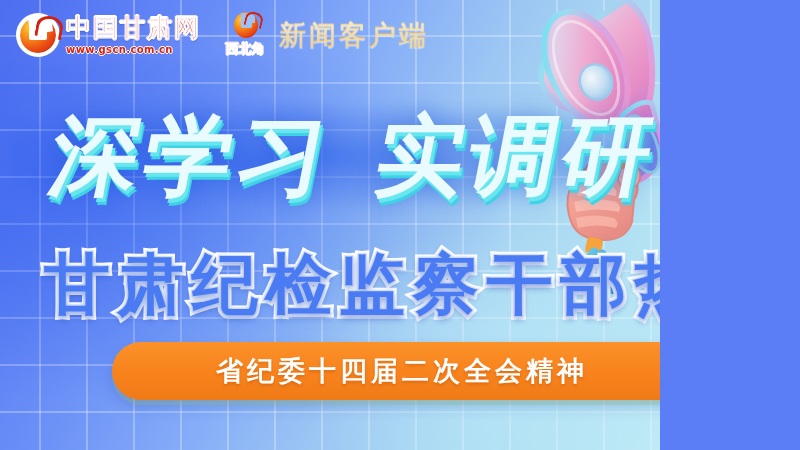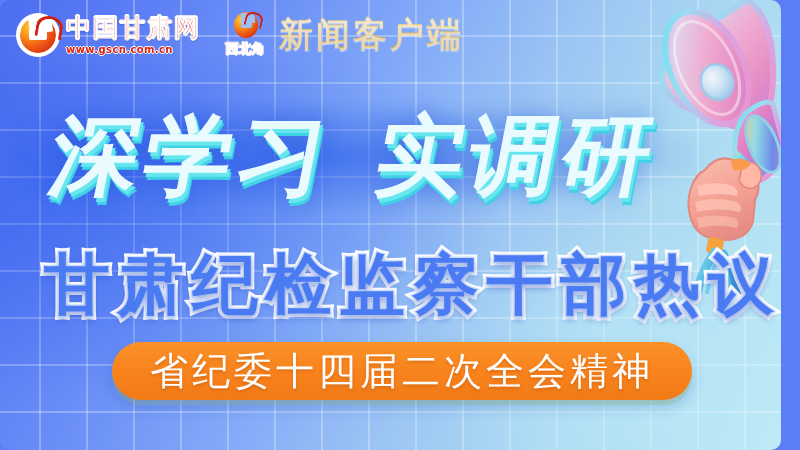--- a/index.html
+++ b/index.html
@@ -2,21 +2,21 @@
 <html><head>
 <meta charset="utf-8">
 <style>
   html,body{margin:0;padding:0;}
   body{
     width:800px;height:450px;overflow:hidden;
     font-family:"DejaVu Sans","Liberation Sans",sans-serif;
     background:#5b7df5;
   }
   #poster{
-    position:relative;width:781px;height:450px;overflow:hidden;border-radius:10px;
+    position:relative;width:660px;height:450px;overflow:hidden;
   }
   
   .bg-base{
     position:absolute;inset:0;
     background:linear-gradient(115deg,
        #4c6ef0 0%,
        #5b7df5 14%,
        #6e93f7 30%,
        #86aef8 46%,
        #9cc6f3 60%,
@@ -105,21 +105,21 @@
   }
   .xbj-mark .xbj-label{
     position:absolute;left:0;bottom:0;width:40px;text-align:center;
     font-size:13px;font-weight:700;color:#d9200f;letter-spacing:0px;
     text-shadow:0 1px 0 #fff,1px 0 0 #fff,-1px 0 0 #fff,0 -1px 0 #fff;
     -webkit-text-stroke:.7px #fff;
     white-space:nowrap;
     font-family:Liberation Mono, monospace;
   }
   .news-text{
-    margin-left:8px;font-size:34px;font-weight:700;letter-spacing:3px;
+    margin-left:8px;font-size:27px;font-weight:700;letter-spacing:3px;
     color:#d9b96b;
     background:linear-gradient(180deg,#f2e0b0 0%,#d8b261 50%,#c79e47 100%);
     -webkit-background-clip:text;background-clip:text;-webkit-text-fill-color:transparent;
     text-shadow:0 1px 1px rgba(255,255,255,.55);
     white-space:nowrap;
   }
   
   .art{position:absolute;right:-6px;top:-6px;width:230px;height:300px;z-index:20;pointer-events:none;}
   
   .line1{
@@ -164,21 +164,21 @@
   }
   
   .banner{
     position:absolute;left:112px;top:342px;width:580px;height:58px;z-index:35;
     border-radius:30px;
     background:linear-gradient(180deg,#fb9229 0%,#f8821c 55%,#f07a16 100%);
     box-shadow:0 5px 0 rgba(150,190,120,.30), 0 7px 14px rgba(30,70,170,.25);
     display:flex;align-items:center;justify-content:center;
   }
   .banner-text{
-    font-size:38px;font-weight:400;letter-spacing:4px;color:#fff;white-space:nowrap;
+    font-size:27px;font-weight:700;letter-spacing:4px;color:#fff;white-space:nowrap;
     font-family:"DejaVu Serif","Liberation Serif",serif;
     text-shadow:0 2px 3px rgba(170,70,0,.35);
   }
 </style>
 </head>
 <body>
 
 <div id="poster">
 
   <div class="bg-base"></div>

